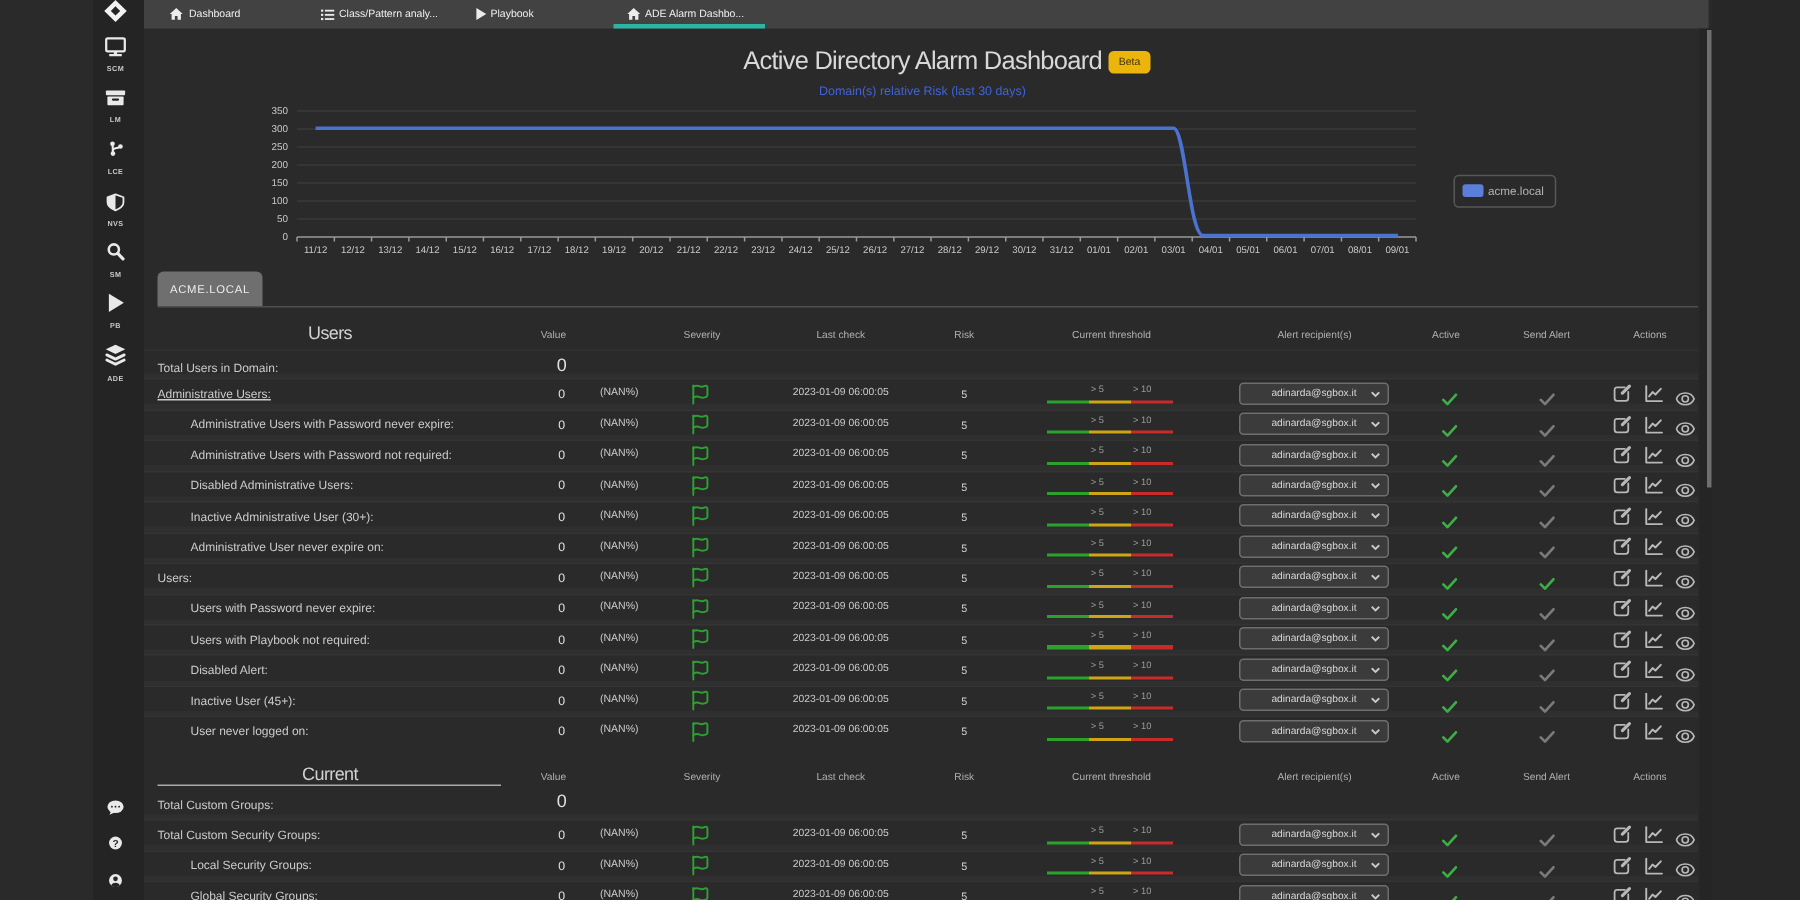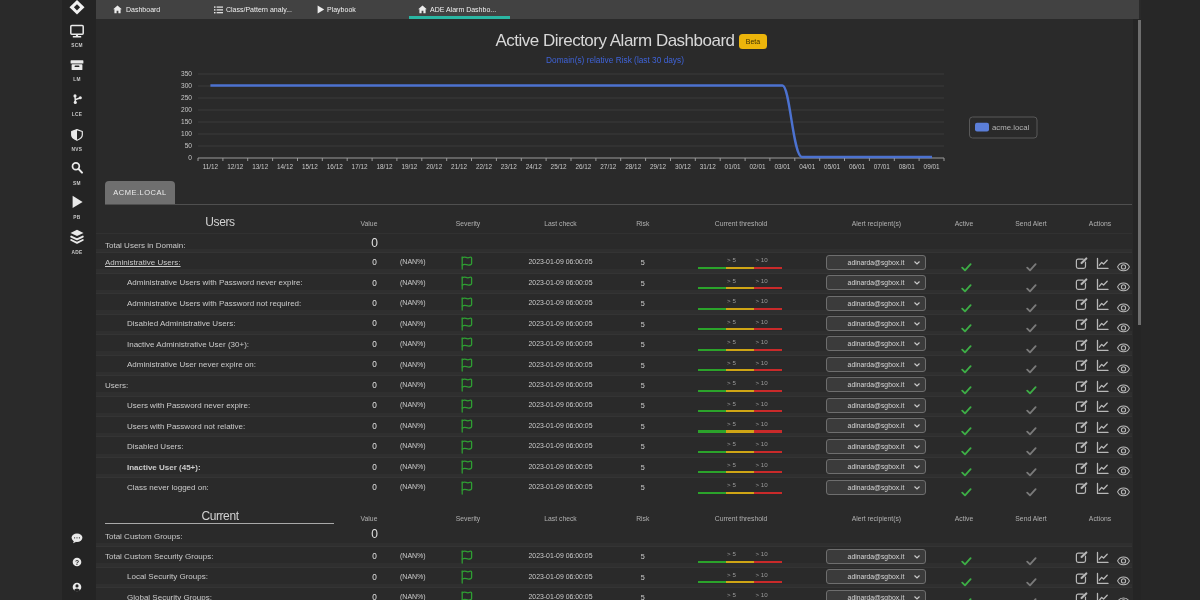--- a/index.html
+++ b/index.html
@@ -506,21 +506,21 @@
         <path stroke-width="1.3" d="M1.5,1.4 V11.4 H12"></path>
         <path stroke-width="1.3" d="M3.4,8.2 L5.7,5.4 L7.6,7 L11.2,3.2"></path>
       </g>
     </svg></div>
 <div class="abs" style="left:1117.0px;top:400.75px;"><svg width="13" height="10" viewBox="0 0 13 10">
       <g stroke="#b8b8b8" fill="none">
         <path stroke-width="1.1" d="M6.5,1 C3.6,1 1.4,2.9 0.6,4.9 C1.4,6.9 3.6,8.8 6.5,8.8 C9.4,8.8 11.6,6.9 12.4,4.9 C11.6,2.9 9.4,1 6.5,1 Z"></path>
         <circle cx="6.5" cy="4.9" r="2.1" stroke-width="1.1"></circle>
       </g>
     </svg></div>
-<div class="abs ct" style="left:127px;top:421.6px;font-size:8px;color:#cbcbcb;">Users with Password not relative:</div>
+<div class="abs ct" style="left:127px;top:421.6px;font-size:8px;color:#cbcbcb;">Users with Playbook not required:</div>
 <div class="abs ct" style="left:344.5px;top:421.70000000000005px;width:60px;text-align:center;font-size:8.2px;color:#e0e0e0;">0</div>
 <div class="abs ct" style="left:400px;top:421.90000000000003px;font-size:7px;color:#cbcbcb;">(NAN%)</div>
 <div class="abs" style="left:460.8px;top:419.20000000000005px;"><svg width="12" height="14" viewBox="0 0 12 14">
       <g stroke="#2f9e33" stroke-width="1.3" fill="none" stroke-linecap="round" stroke-linejoin="round">
         <path d="M1.2,1 V13"></path>
         <path d="M1.2,1.9 C2.5,0.9 3.7,0.95 5,1.45 C6.3,1.95 7.6,1.95 9,1.25 C9.8,0.85 10.6,1.3 10.6,2.15 V7.5 C10.6,8 10.35,8.4 9.85,8.62 C8.3,9.3 6.9,9.25 5.5,8.72 C4.2,8.22 2.8,8.25 1.2,9.05"></path>
       </g>
     </svg></div>
 <div class="abs ct" style="left:500.5px;top:421.90000000000003px;width:120px;text-align:center;font-size:6.9px;color:#cbcbcb;">2023-01-09 06:00:05</div>
 <div class="abs ct" style="left:622.8px;top:421.90000000000003px;width:40px;text-align:center;font-size:7.2px;color:#d0d0d0;">5</div>
@@ -549,21 +549,21 @@
         <path stroke-width="1.3" d="M1.5,1.4 V11.4 H12"></path>
         <path stroke-width="1.3" d="M3.4,8.2 L5.7,5.4 L7.6,7 L11.2,3.2"></path>
       </g>
     </svg></div>
 <div class="abs" style="left:1117.0px;top:421.20000000000005px;"><svg width="13" height="10" viewBox="0 0 13 10">
       <g stroke="#b8b8b8" fill="none">
         <path stroke-width="1.1" d="M6.5,1 C3.6,1 1.4,2.9 0.6,4.9 C1.4,6.9 3.6,8.8 6.5,8.8 C9.4,8.8 11.6,6.9 12.4,4.9 C11.6,2.9 9.4,1 6.5,1 Z"></path>
         <circle cx="6.5" cy="4.9" r="2.1" stroke-width="1.1"></circle>
       </g>
     </svg></div>
-<div class="abs ct" style="left:127px;top:442.04999999999995px;font-size:8px;color:#cbcbcb;">Disabled Users:</div>
+<div class="abs ct" style="left:127px;top:442.04999999999995px;font-size:8px;color:#cbcbcb;">Disabled Alert:</div>
 <div class="abs ct" style="left:344.5px;top:442.15px;width:60px;text-align:center;font-size:8.2px;color:#e0e0e0;">0</div>
 <div class="abs ct" style="left:400px;top:442.34999999999997px;font-size:7px;color:#cbcbcb;">(NAN%)</div>
 <div class="abs" style="left:460.8px;top:439.65px;"><svg width="12" height="14" viewBox="0 0 12 14">
       <g stroke="#2f9e33" stroke-width="1.3" fill="none" stroke-linecap="round" stroke-linejoin="round">
         <path d="M1.2,1 V13"></path>
         <path d="M1.2,1.9 C2.5,0.9 3.7,0.95 5,1.45 C6.3,1.95 7.6,1.95 9,1.25 C9.8,0.85 10.6,1.3 10.6,2.15 V7.5 C10.6,8 10.35,8.4 9.85,8.62 C8.3,9.3 6.9,9.25 5.5,8.72 C4.2,8.22 2.8,8.25 1.2,9.05"></path>
       </g>
     </svg></div>
 <div class="abs ct" style="left:500.5px;top:442.34999999999997px;width:120px;text-align:center;font-size:6.9px;color:#cbcbcb;">2023-01-09 06:00:05</div>
 <div class="abs ct" style="left:622.8px;top:442.34999999999997px;width:40px;text-align:center;font-size:7.2px;color:#d0d0d0;">5</div>
@@ -592,21 +592,21 @@
         <path stroke-width="1.3" d="M1.5,1.4 V11.4 H12"></path>
         <path stroke-width="1.3" d="M3.4,8.2 L5.7,5.4 L7.6,7 L11.2,3.2"></path>
       </g>
     </svg></div>
 <div class="abs" style="left:1117.0px;top:441.65px;"><svg width="13" height="10" viewBox="0 0 13 10">
       <g stroke="#b8b8b8" fill="none">
         <path stroke-width="1.1" d="M6.5,1 C3.6,1 1.4,2.9 0.6,4.9 C1.4,6.9 3.6,8.8 6.5,8.8 C9.4,8.8 11.6,6.9 12.4,4.9 C11.6,2.9 9.4,1 6.5,1 Z"></path>
         <circle cx="6.5" cy="4.9" r="2.1" stroke-width="1.1"></circle>
       </g>
     </svg></div>
-<div class="abs ct" style="left:127px;top:462.5px;font-size:8px;color:#cbcbcb;font-weight:bold;">Inactive User (45+):</div>
+<div class="abs ct" style="left:127px;top:462.5px;font-size:8px;color:#cbcbcb;">Inactive User (45+):</div>
 <div class="abs ct" style="left:344.5px;top:462.6px;width:60px;text-align:center;font-size:8.2px;color:#e0e0e0;">0</div>
 <div class="abs ct" style="left:400px;top:462.8px;font-size:7px;color:#cbcbcb;">(NAN%)</div>
 <div class="abs" style="left:460.8px;top:460.1px;"><svg width="12" height="14" viewBox="0 0 12 14">
       <g stroke="#2f9e33" stroke-width="1.3" fill="none" stroke-linecap="round" stroke-linejoin="round">
         <path d="M1.2,1 V13"></path>
         <path d="M1.2,1.9 C2.5,0.9 3.7,0.95 5,1.45 C6.3,1.95 7.6,1.95 9,1.25 C9.8,0.85 10.6,1.3 10.6,2.15 V7.5 C10.6,8 10.35,8.4 9.85,8.62 C8.3,9.3 6.9,9.25 5.5,8.72 C4.2,8.22 2.8,8.25 1.2,9.05"></path>
       </g>
     </svg></div>
 <div class="abs ct" style="left:500.5px;top:462.8px;width:120px;text-align:center;font-size:6.9px;color:#cbcbcb;">2023-01-09 06:00:05</div>
 <div class="abs ct" style="left:622.8px;top:462.8px;width:40px;text-align:center;font-size:7.2px;color:#d0d0d0;">5</div>
@@ -635,21 +635,21 @@
         <path stroke-width="1.3" d="M1.5,1.4 V11.4 H12"></path>
         <path stroke-width="1.3" d="M3.4,8.2 L5.7,5.4 L7.6,7 L11.2,3.2"></path>
       </g>
     </svg></div>
 <div class="abs" style="left:1117.0px;top:462.1px;"><svg width="13" height="10" viewBox="0 0 13 10">
       <g stroke="#b8b8b8" fill="none">
         <path stroke-width="1.1" d="M6.5,1 C3.6,1 1.4,2.9 0.6,4.9 C1.4,6.9 3.6,8.8 6.5,8.8 C9.4,8.8 11.6,6.9 12.4,4.9 C11.6,2.9 9.4,1 6.5,1 Z"></path>
         <circle cx="6.5" cy="4.9" r="2.1" stroke-width="1.1"></circle>
       </g>
     </svg></div>
-<div class="abs ct" style="left:127px;top:482.95px;font-size:8px;color:#cbcbcb;">Class never logged on:</div>
+<div class="abs ct" style="left:127px;top:482.95px;font-size:8px;color:#cbcbcb;">User never logged on:</div>
 <div class="abs ct" style="left:344.5px;top:483.05px;width:60px;text-align:center;font-size:8.2px;color:#e0e0e0;">0</div>
 <div class="abs ct" style="left:400px;top:483.25px;font-size:7px;color:#cbcbcb;">(NAN%)</div>
 <div class="abs" style="left:460.8px;top:480.55px;"><svg width="12" height="14" viewBox="0 0 12 14">
       <g stroke="#2f9e33" stroke-width="1.3" fill="none" stroke-linecap="round" stroke-linejoin="round">
         <path d="M1.2,1 V13"></path>
         <path d="M1.2,1.9 C2.5,0.9 3.7,0.95 5,1.45 C6.3,1.95 7.6,1.95 9,1.25 C9.8,0.85 10.6,1.3 10.6,2.15 V7.5 C10.6,8 10.35,8.4 9.85,8.62 C8.3,9.3 6.9,9.25 5.5,8.72 C4.2,8.22 2.8,8.25 1.2,9.05"></path>
       </g>
     </svg></div>
 <div class="abs ct" style="left:500.5px;top:483.25px;width:120px;text-align:center;font-size:6.9px;color:#cbcbcb;">2023-01-09 06:00:05</div>
 <div class="abs ct" style="left:622.8px;top:483.25px;width:40px;text-align:center;font-size:7.2px;color:#d0d0d0;">5</div>

